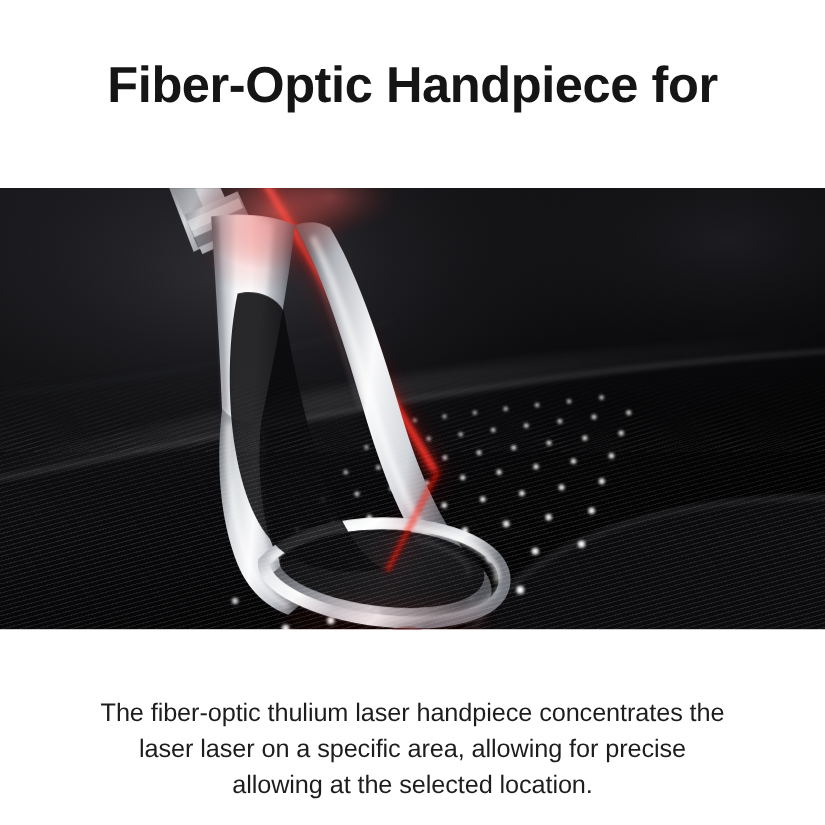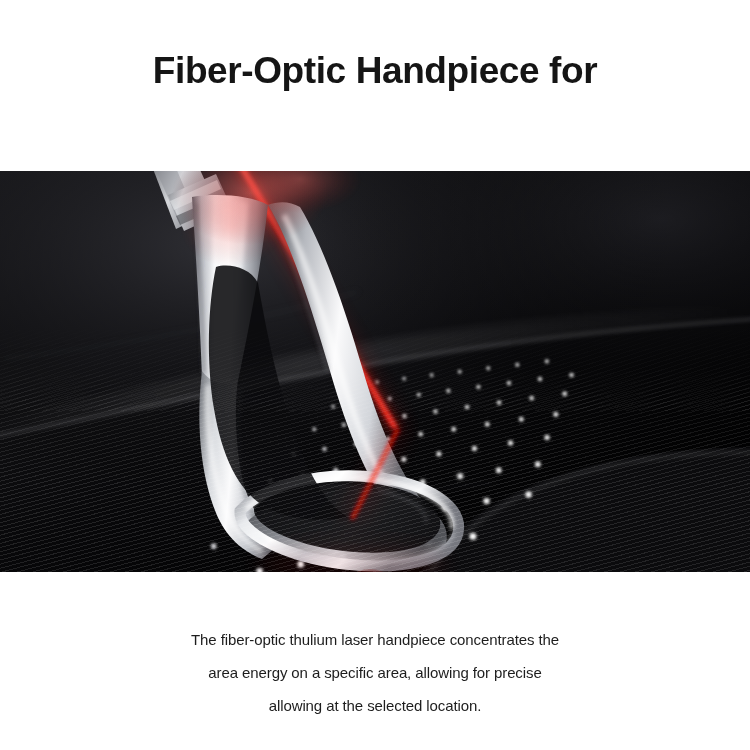--- a/index.html
+++ b/index.html
@@ -26,21 +26,21 @@
   
   .heading {
     position: absolute;
     left: 0;
     top: 22px;
     width: 750px;
     text-align: center;
     color: #151515;
     font-family: "Liberation Sans", "DejaVu Sans", sans-serif;
     font-weight: 700;
-    font-size: 37px;
+    font-size: 46px;
     line-height: 48px;
     letter-spacing: -0.4px;
   }
   .heading .line { display: block; white-space: nowrap; }
 
   
   .photo {
     position: absolute;
     left: 0;
     top: 171px;
@@ -101,21 +101,21 @@
   
   .caption {
     position: absolute;
     left: 75px;
     top: 608px;
     width: 600px;
     text-align: center;
     color: #1d1d1d;
     font-family: "Liberation Sans", "DejaVu Sans", sans-serif;
     font-weight: 400;
-    font-size: 15px;
+    font-size: 23px;
     line-height: 33px;
     letter-spacing: -0.1px;
   }
 </style>
 </head>
 <body>
 
 <div class="page">
 
   <h1 class="heading">
@@ -466,17 +466,17 @@
     </svg>
 
     <div class="floor-stripes b"></div>
     <div class="floor-stripes"></div>
 
     <div class="laser-spot"></div>
   </div>
 
   <p class="caption">
     <span>The fiber-optic thulium laser handpiece concentrates the</span><br>
-    <span>area energy on a specific area, allowing for precise</span><br>
+    <span>laser laser on a specific area, allowing for precise</span><br>
     <span>allowing at the selected location.</span>
   </p>
 
 </div>
 
 </body></html>

